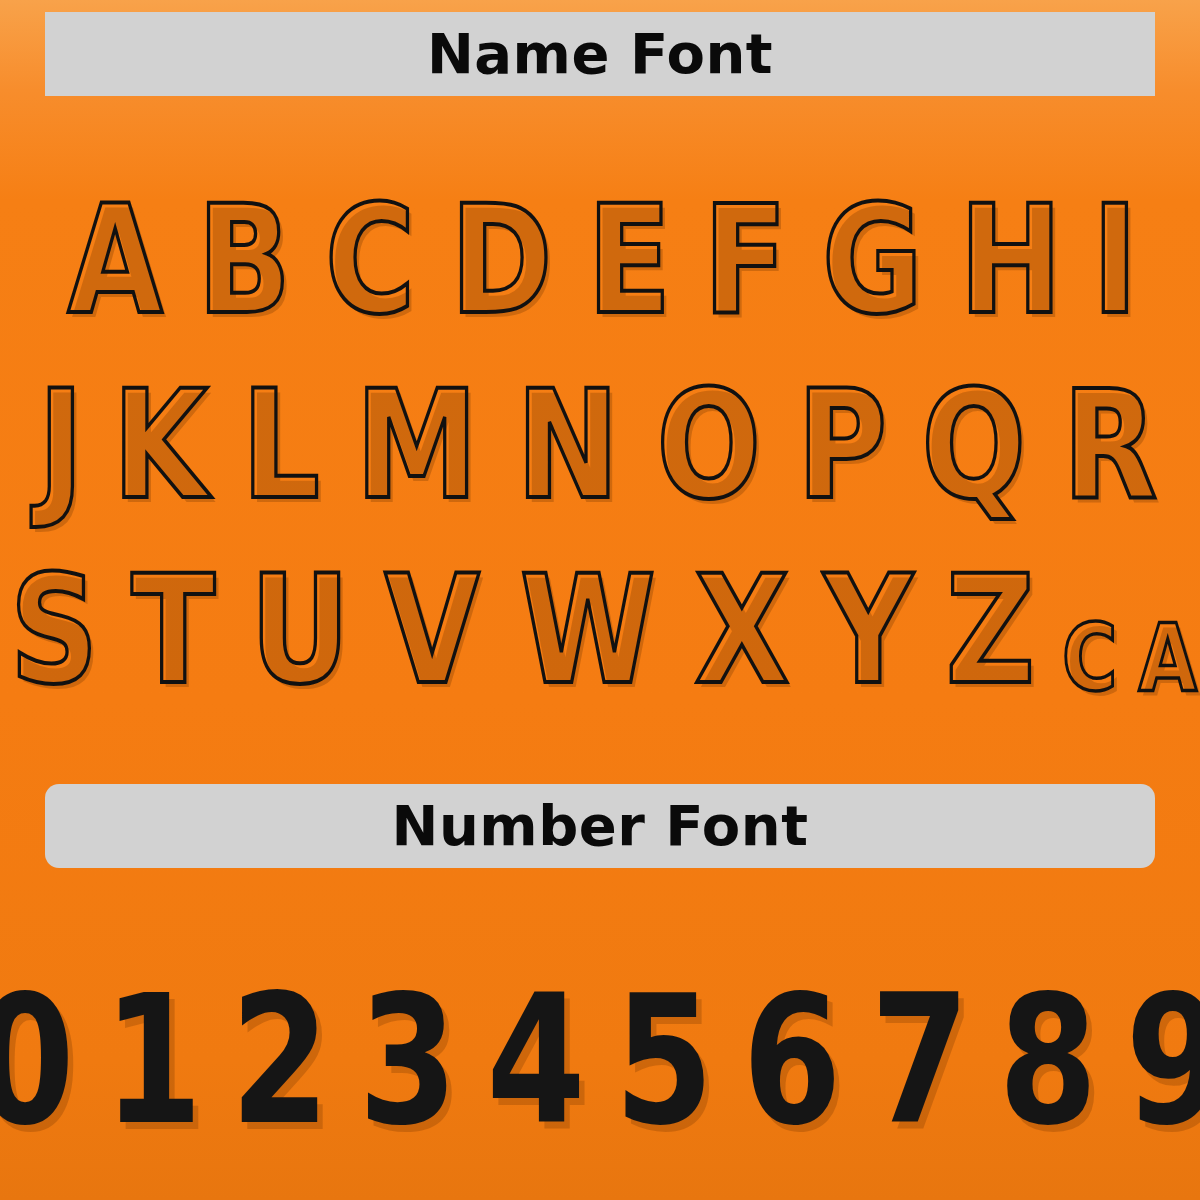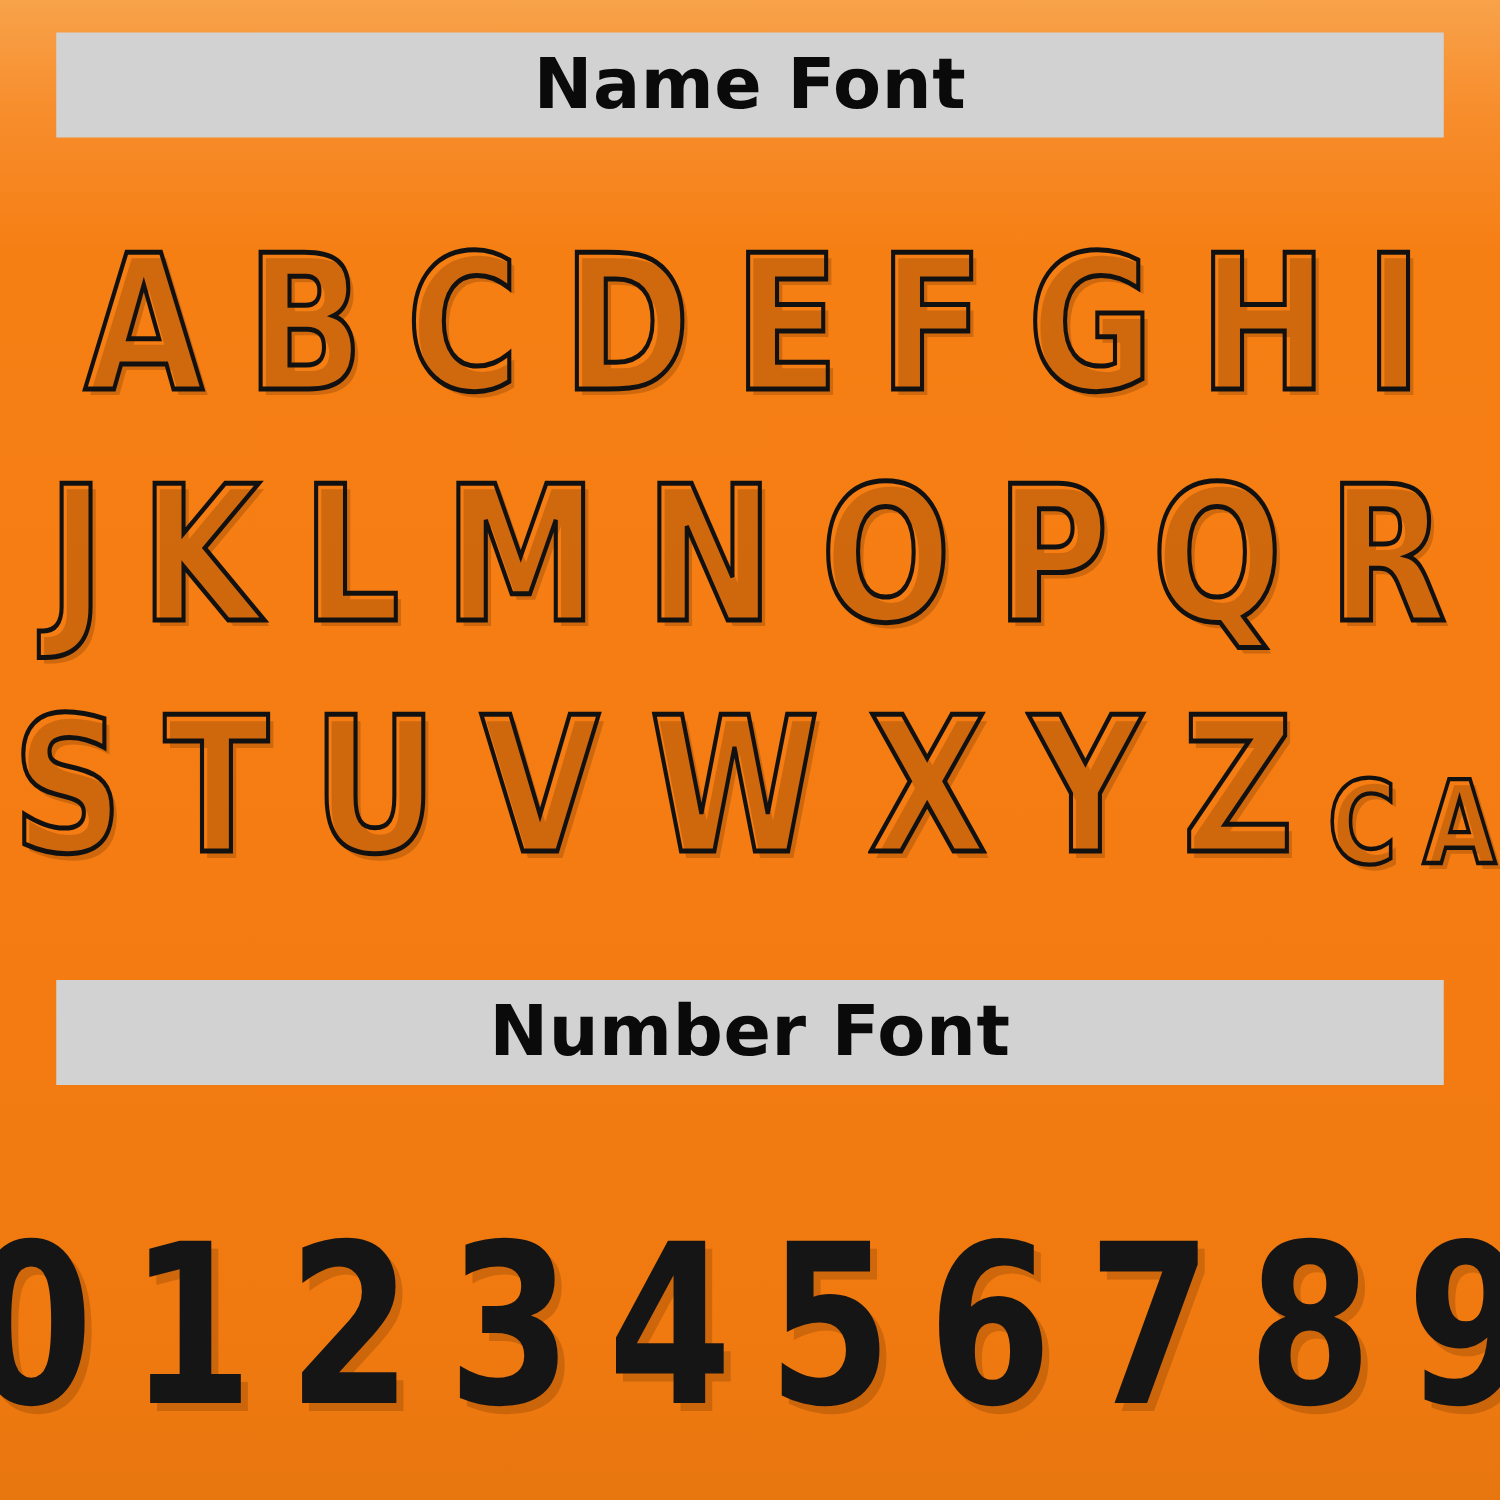--- a/index.html
+++ b/index.html
@@ -38,22 +38,22 @@
     justify-content: center;
   }
   .section-bar .label {
     font-family: "DejaVu Sans", sans-serif;
     font-weight: bold;
     font-size: 56px;
     color: #0a0a0a;
     letter-spacing: 0.5px;
     line-height: 1;
   }
-  #name-bar   { top: 26px; text-align: center; }
-  #number-bar { top: 784px; }
+  #name-bar   { top: 12px; text-align: center; }
+  #number-bar { top: 784px; border-radius: 14px; }
 
   
   .letters-area {
     position: absolute;
     left: 45px;
     top: 150px;
     width: 1110px;
     height: 580px;
   }
   .letter-row {

